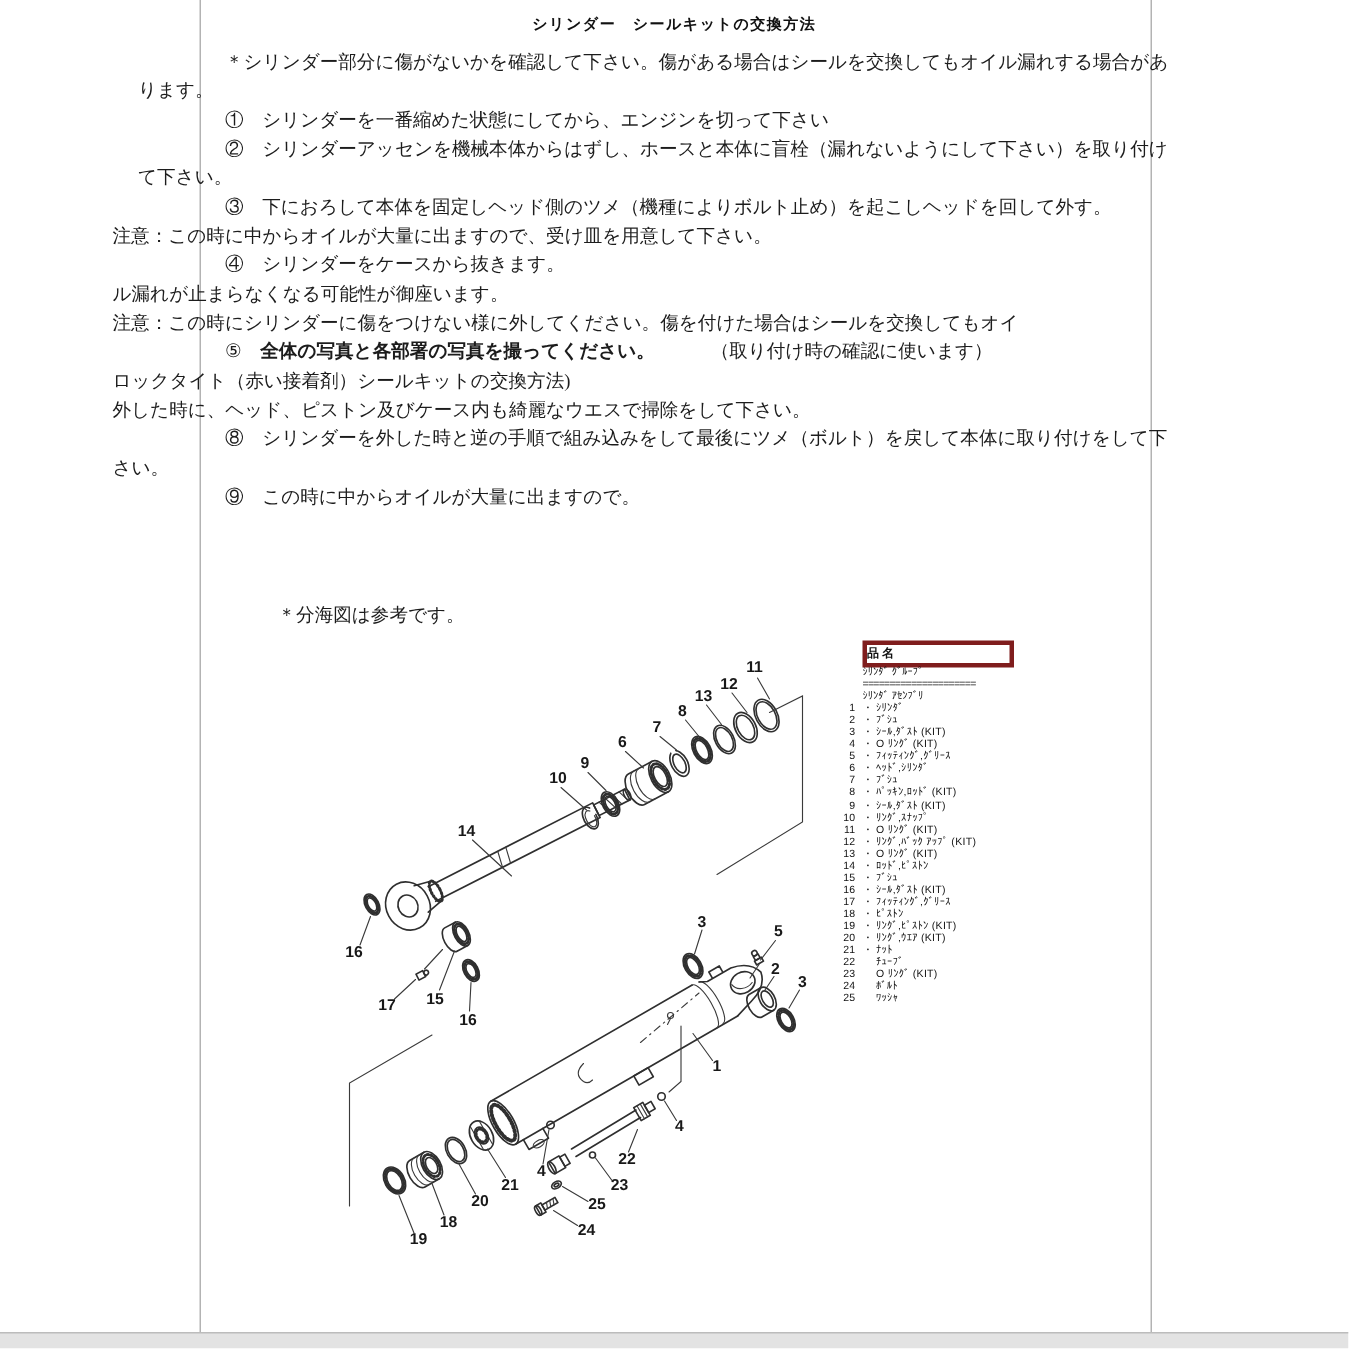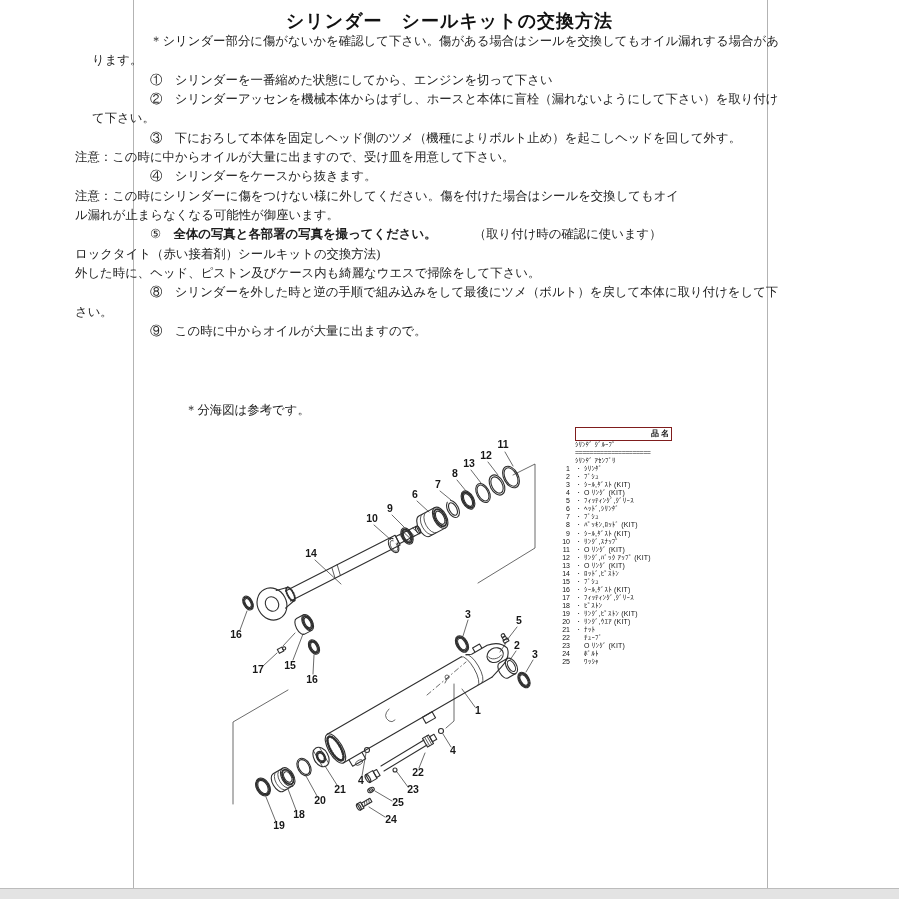--- a/index.html
+++ b/index.html
@@ -3,31 +3,31 @@
 <meta charset="utf-8">
 <style>
   html,body{margin:0;padding:0;width:899px;height:899px;background:#ffffff;overflow:hidden;}
   #page{position:relative;width:899px;height:899px;background:#ffffff;color:#1c1c1c;
         font-family:"Liberation Serif","DejaVu Serif",serif;}
   .vline{position:absolute;top:0;height:888px;width:1px;background:#b3b3b3;}
   #vline-left{left:133px;} #vline-right{left:767px;}
   #bottom-bar{position:absolute;left:0;top:888px;width:899px;height:11px;background:#e3e3e3;border-top:1px solid #bcbcbc;box-sizing:border-box;}
   #title{position:absolute;left:0;top:9px;width:899px;text-align:center;
          font-family:Liberation Serif, serif;
-         font-size:18px;font-weight:bold;letter-spacing:1px;color:#111;}
+         font-size:10px;font-weight:bold;letter-spacing:1px;color:#111;}
   #instr{position:absolute;left:0;top:32px;width:899px;}
   .ln{white-space:pre;font-size:12.4px;line-height:19.35px;height:19.35px;}
   .L0{padding-left:150px;} .L0c{padding-left:92px;} .L1{padding-left:75px;}
   .b{font-weight:bold;}
   #ref-note{position:absolute;left:185px;top:402px;font-size:12.4px;white-space:pre;}
   
   #parts{position:absolute;left:556px;top:427px;width:190px;
          font-family:"Liberation Sans","DejaVu Sans",sans-serif;font-size:7px;color:#111;}
-  #parts-header{margin-left:19px;width:95px;height:12px;border:1px solid #7f1d1d;
-                text-align:right;font-weight:bold;font-size:8px;line-height:12px;letter-spacing:2px;}
+  #parts-header{margin-left:19px;width:95px;height:12px;border:3px solid #7f1d1d;
+                text-align:left;font-weight:bold;font-size:8px;line-height:12px;letter-spacing:2px;}
   .prow{display:flex;height:8.05px;line-height:8.05px;white-space:pre;}
   .pno{width:14px;text-align:right;padding-right:5px;}
   .pbul{width:9px;}
   .pname{letter-spacing:0.2px;}
   .phead{padding-left:19px;height:8.05px;line-height:8.05px;white-space:pre;}
   #parts-divider{letter-spacing:-0.5px;}
   
   #diagram{position:absolute;left:0;top:0;width:899px;height:899px;}
   .s{stroke:#2f2f2f;stroke-width:1.1;fill:none;stroke-linecap:round;stroke-linejoin:round;}
   .thin{stroke:#3a3a3a;stroke-width:0.75;fill:none;stroke-linecap:round;}
@@ -60,23 +60,23 @@
       <div class="ln L0"><span>②　シリンダーアッセンを機械本体からはずし、ホースと本体に盲栓（漏れないようにして下さい）を取り付け</span><span class="b"></span><span></span></div>
 
       <div class="ln L0c"><span>て下さい。</span><span class="b"></span><span></span></div>
 
       <div class="ln L0"><span>③　下におろして本体を固定しヘッド側のツメ（機種によりボルト止め）を起こしヘッドを回して外す。</span><span class="b"></span><span></span></div>
 
       <div class="ln L1"><span>注意：この時に中からオイルが大量に出ますので、受け皿を用意して下さい。</span><span class="b"></span><span></span></div>
 
       <div class="ln L0"><span>④　シリンダーをケースから抜きます。</span><span class="b"></span><span></span></div>
 
+      <div class="ln L1"><span>ル漏れが止まらなくなる可能性が御座います。</span><span class="b"></span><span></span></div>
+
       <div class="ln L1"><span>注意：この時にシリンダーに傷をつけない様に外してください。傷を付けた場合はシールを交換してもオイ</span><span class="b"></span><span></span></div>
-
-      <div class="ln L1"><span>ル漏れが止まらなくなる可能性が御座います。</span><span class="b"></span><span></span></div>
 
       <div class="ln L0"><span>⑤　</span><span class="b">全体の写真と各部署の写真を撮ってください。</span><span>　　　（取り付け時の確認に使います）</span></div>
 
 
       <div class="ln L1"><span>ロックタイト（赤い接着剤）シールキットの交換方法)</span><span class="b"></span><span></span></div>
 
 
       <div class="ln L1"><span>外した時に、ヘッド、ピストン及びケース内も綺麗なウエスで掃除をして下さい。</span><span class="b"></span><span></span></div>
 
       <div class="ln L0"><span>⑧　シリンダーを外した時と逆の手順で組み込みをして最後にツメ（ボルト）を戻して本体に取り付けをして下</span><span class="b"></span><span></span></div>

